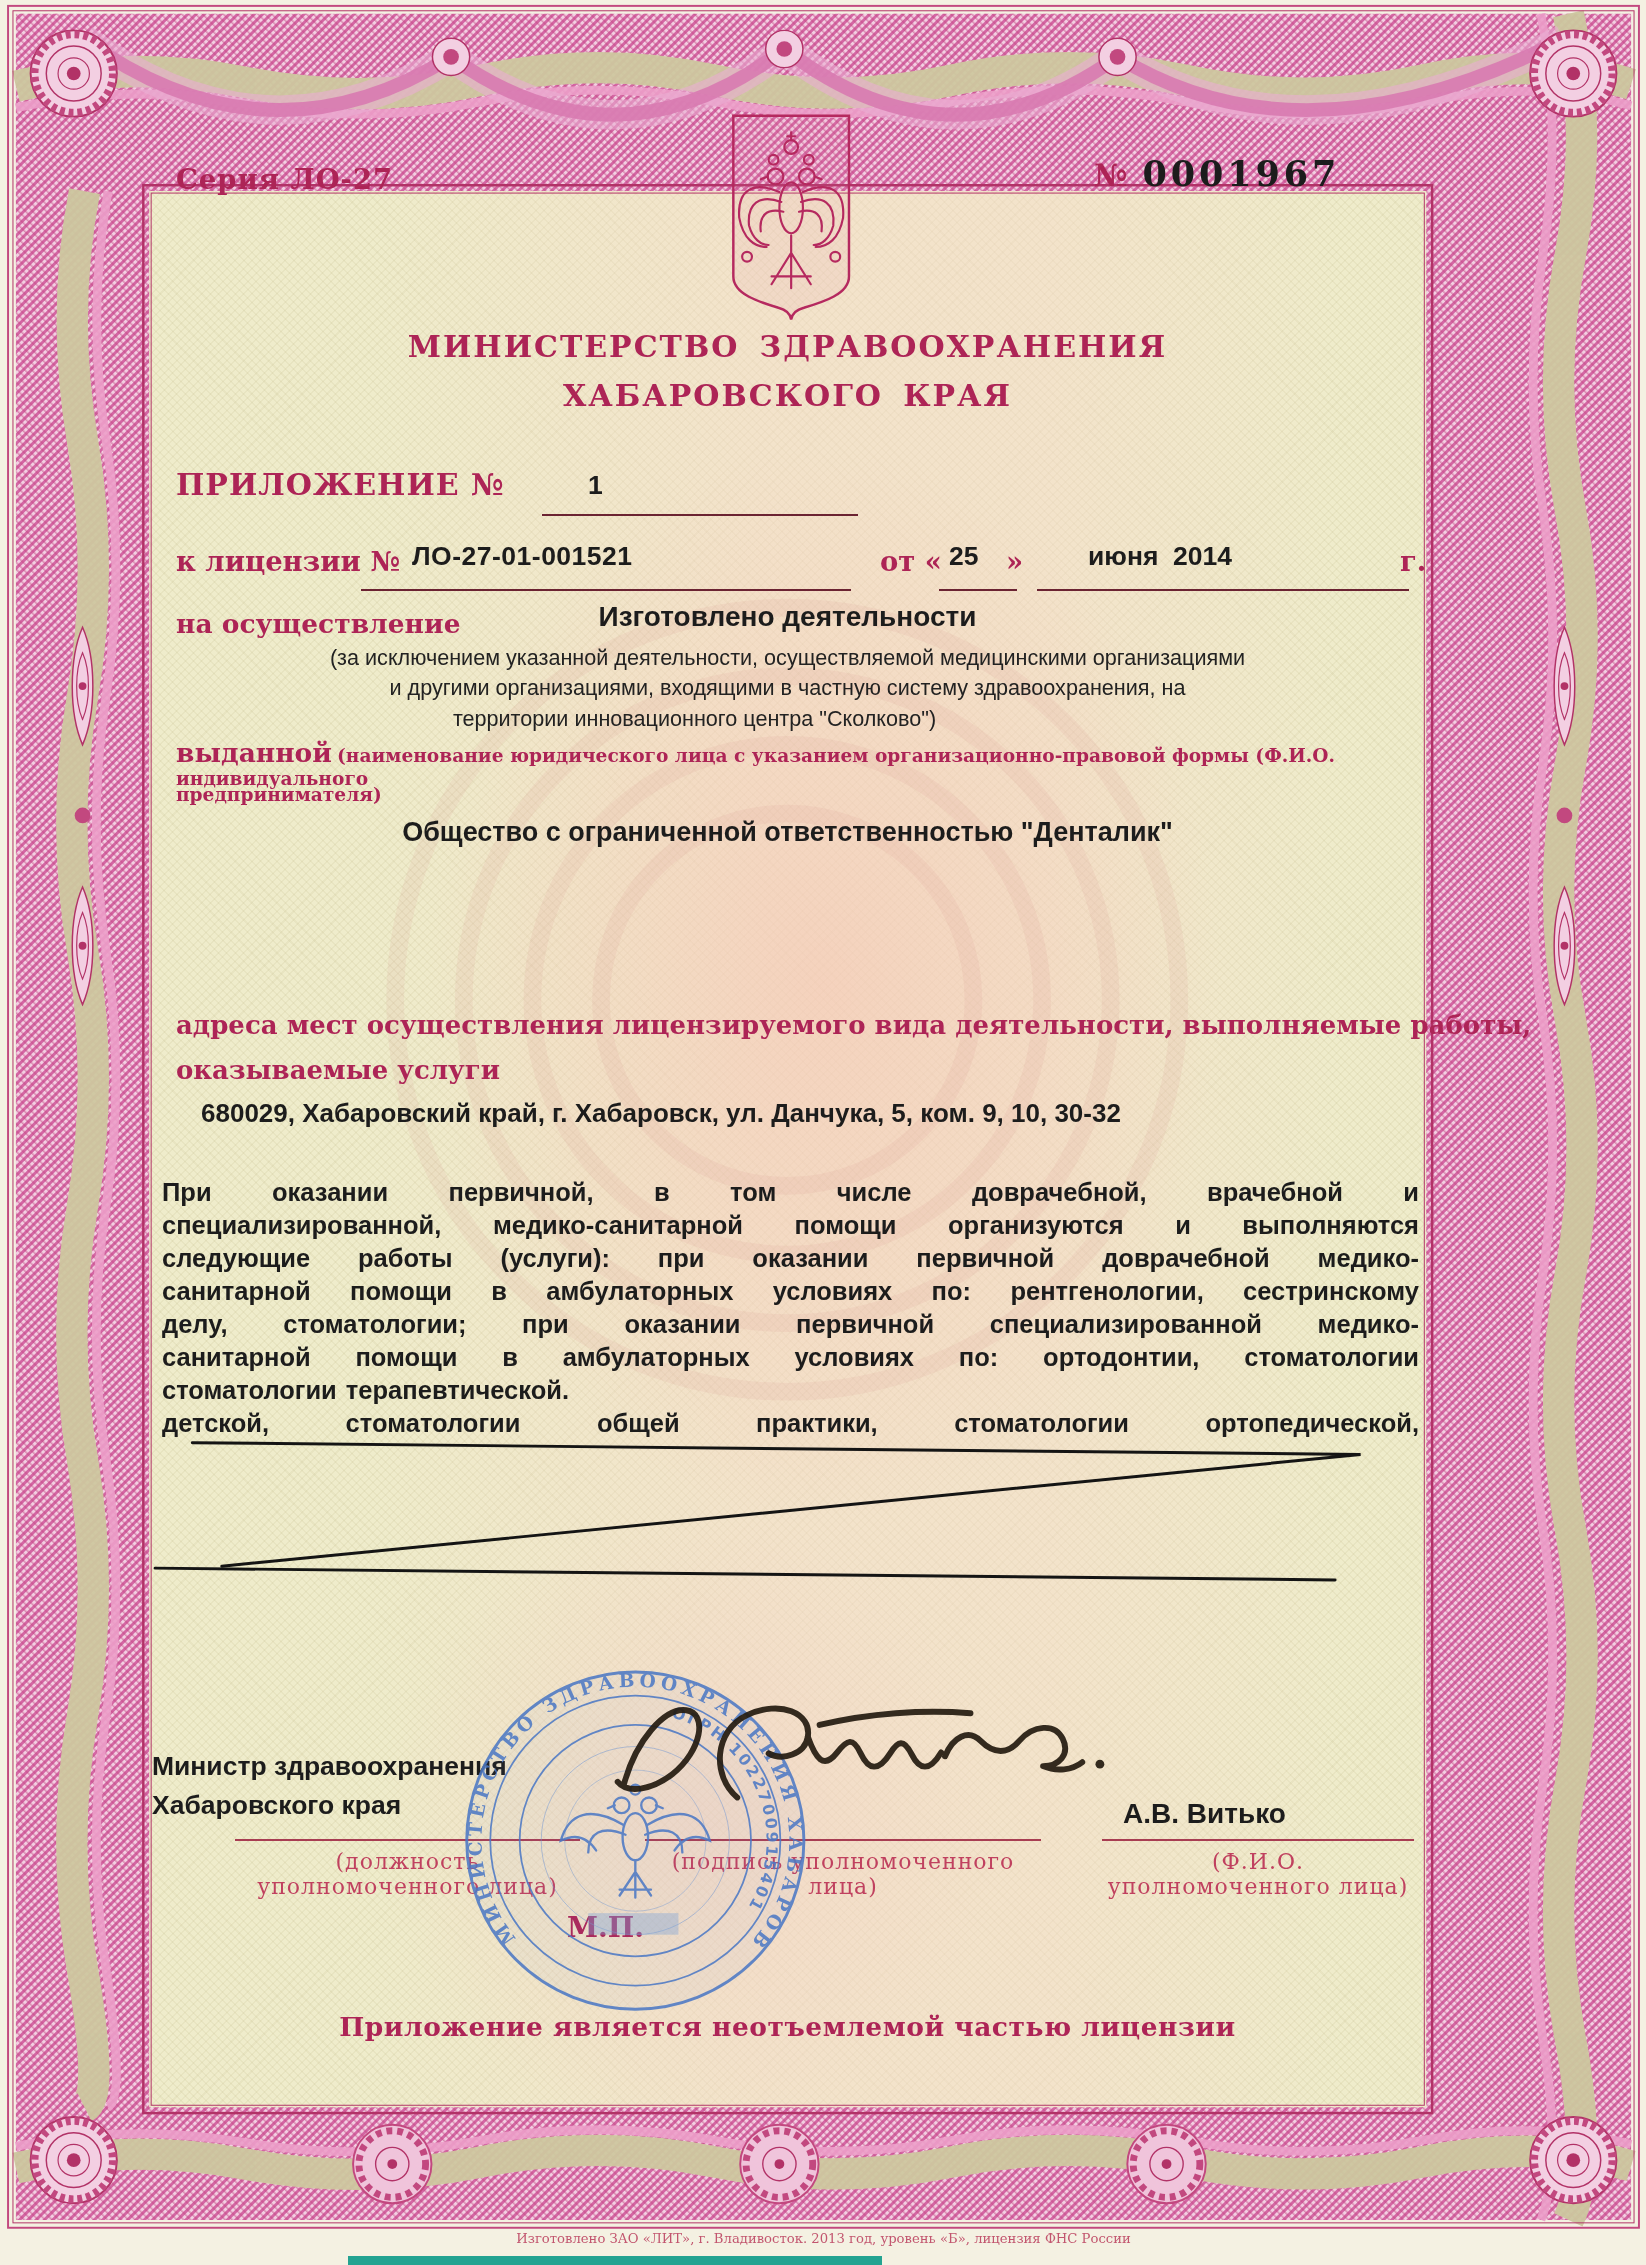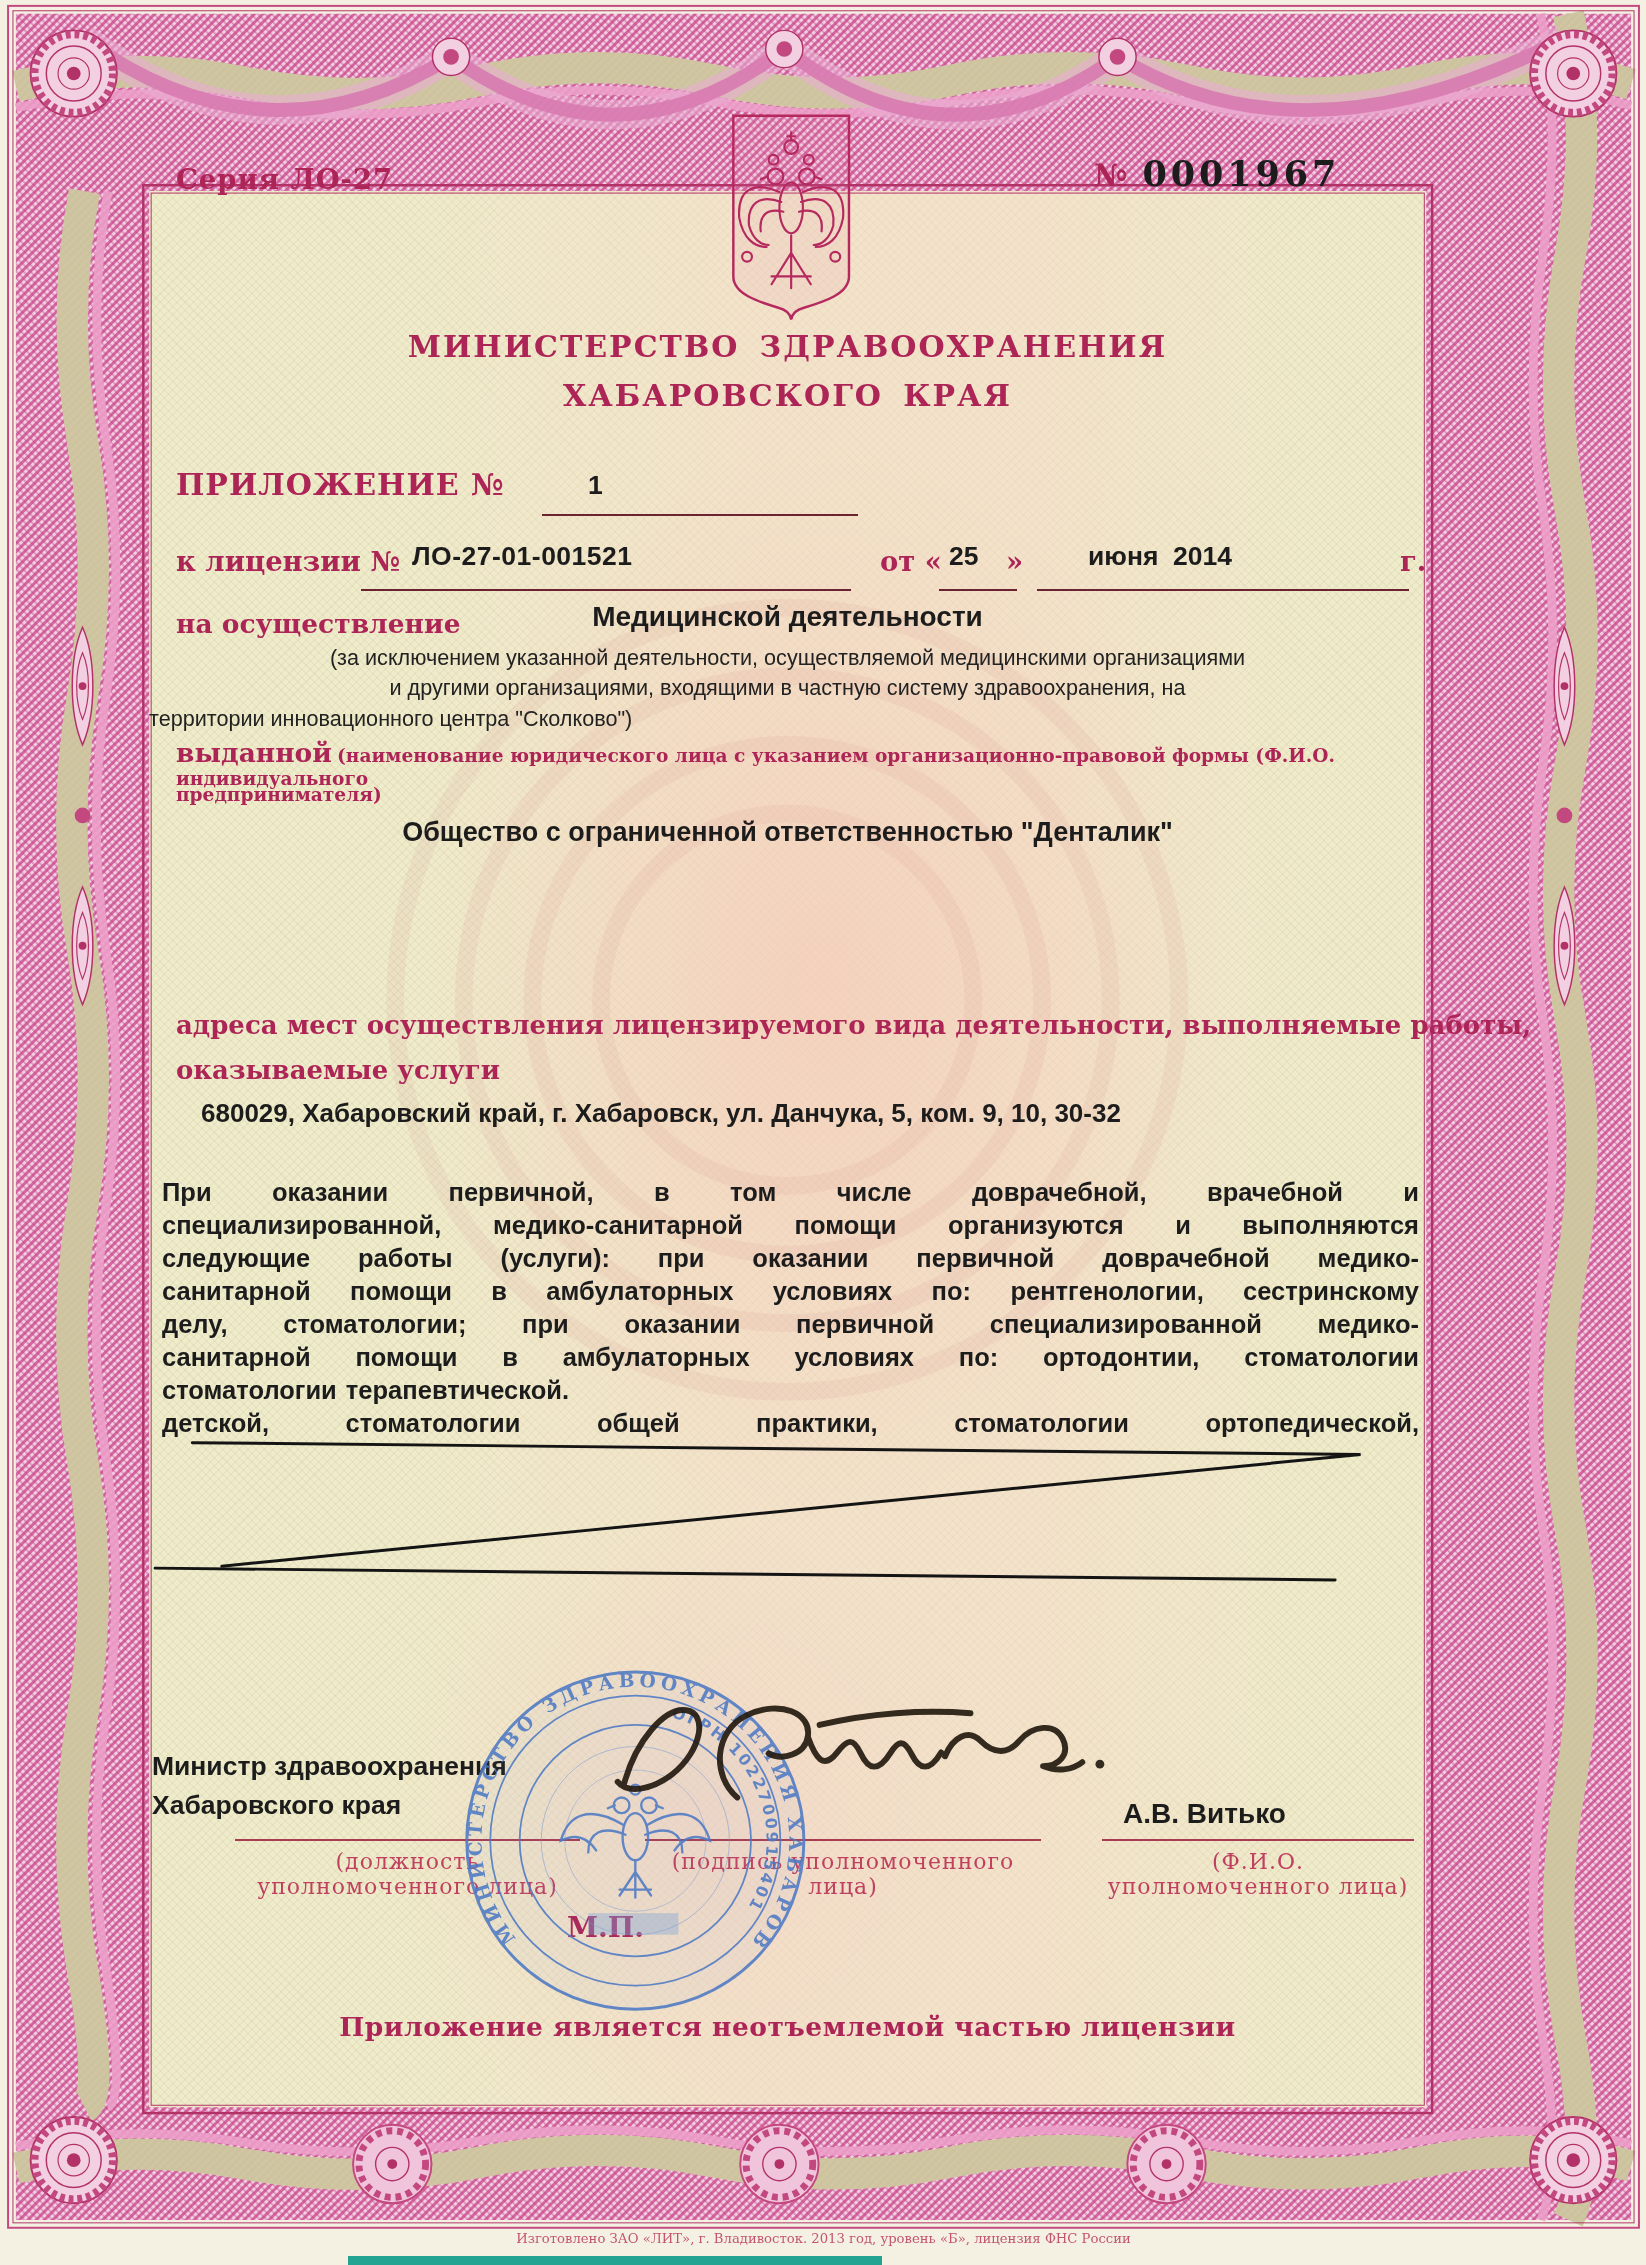--- a/index.html
+++ b/index.html
@@ -146,25 +146,25 @@
   <div class="rule" style="left:361px;top:589px;width:490px;"></div>
   <div class="abs serifB crimson" style="left:880px;top:545px;font-size:27.4px;">от «</div>
   <div class="abs sans ink" style="left:949px;top:541px;font-size:26.5px;font-weight:bold;">25</div>
   <div class="rule" style="left:939px;top:589px;width:78px;"></div>
   <div class="abs serifB crimson" style="left:1006px;top:545px;font-size:27.4px;">»</div>
   <div class="abs sans ink keepsp" style="left:1088px;top:541px;font-size:26.5px;font-weight:bold;">июня  2014</div>
   <div class="rule" style="left:1037px;top:589px;width:372px;"></div>
   <div class="abs serifB crimson" style="left:1400px;top:545px;font-size:27.4px;">г.</div>
 
   <div class="abs serifB crimson" style="left:176px;top:608px;font-size:26.5px;">на осуществление</div>
-  <div class="abs sans ink" style="left:149px;top:601px;width:1277px;text-align:center;font-size:28px;font-weight:bold;">Медицинской деятельности</div>
+  <div class="abs sans ink" style="left:149px;top:601px;width:1277px;text-align:center;font-size:28px;font-weight:bold;">Изготовлено деятельности</div>
 
   <div class="abs sans" style="left:149px;top:645px;width:1277px;text-align:center;font-size:21.6px;color:#222;">(за исключением указанной деятельности, осуществляемой медицинскими организациями</div>
   <div class="abs sans" style="left:149px;top:675px;width:1277px;text-align:center;font-size:21.6px;color:#222;">и другими организациями, входящими в частную систему здравоохранения, на</div>
-  <div class="abs sans" style="left:149px;top:706px;width:1091px;text-align:left;font-size:21.6px;color:#222;">территории инновационного центра "Сколково")</div>
+  <div class="abs sans" style="left:149px;top:706px;width:1091px;text-align:center;font-size:21.6px;color:#222;">территории инновационного центра "Сколково")</div>
 
   <div class="abs" style="left:176px;top:737px;width:1245px;">
     <span class="serifB crimson" style="font-size:26.5px;">выданной</span>
     <span class="serifB crimson" style="font-size:18.6px;">(наименование юридического лица с указанием организационно-правовой формы (Ф.И.О. индивидуального</span>
   </div>
   <div class="abs serifB crimson" style="left:176px;top:784px;font-size:18.6px;">предпринимателя)</div>
 
   <div class="abs sans ink" style="left:149px;top:817px;width:1277px;text-align:center;font-size:27px;font-weight:bold;">Общество с ограниченной ответственностью "Денталик"</div>
 
   <div class="abs serifB crimson" style="left:176px;top:1010px;font-size:26px;">адреса мест осуществления лицензируемого вида деятельности, выполняемые работы,</div>

